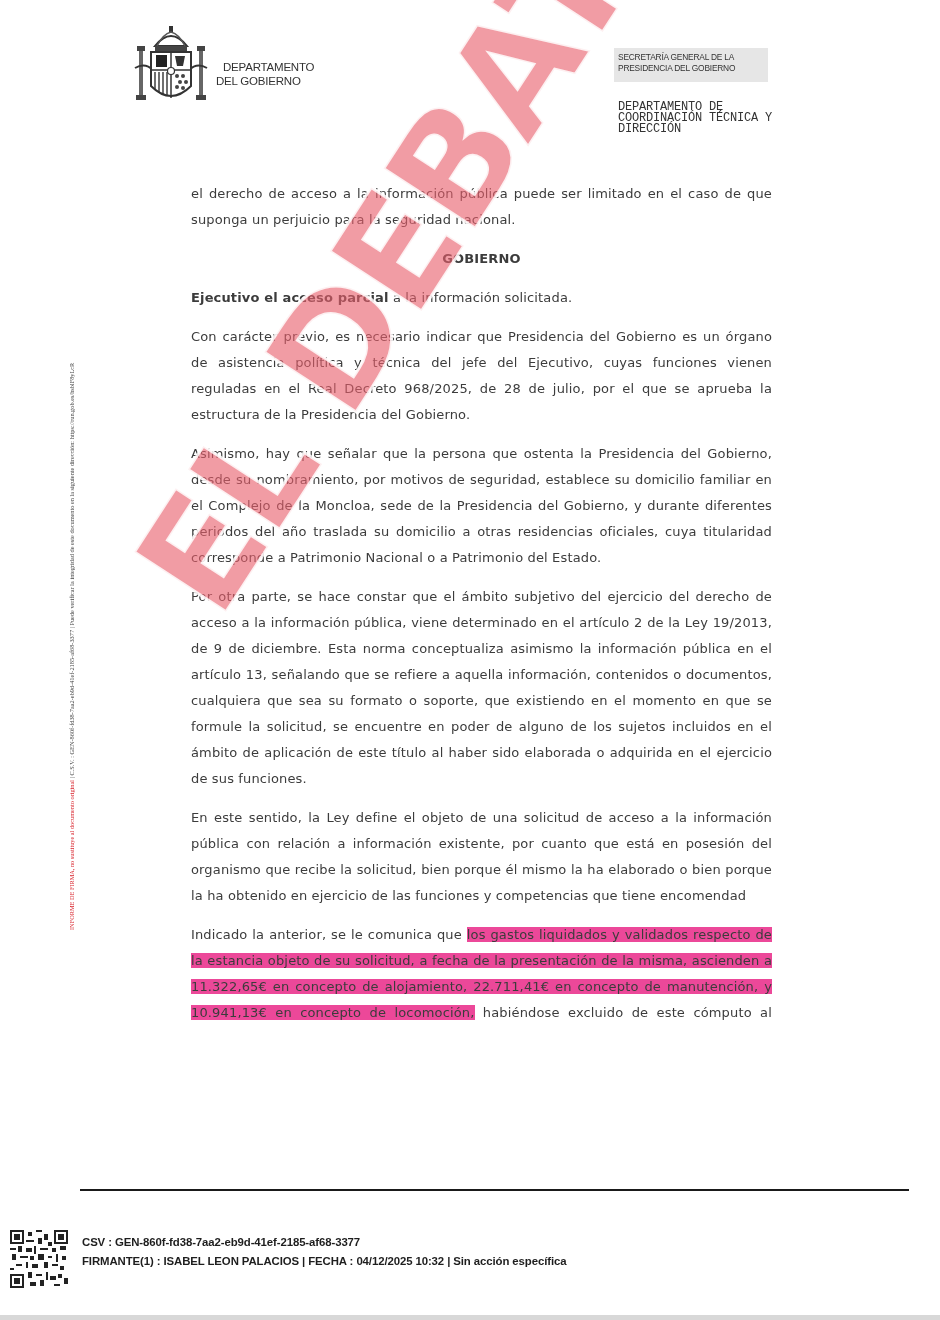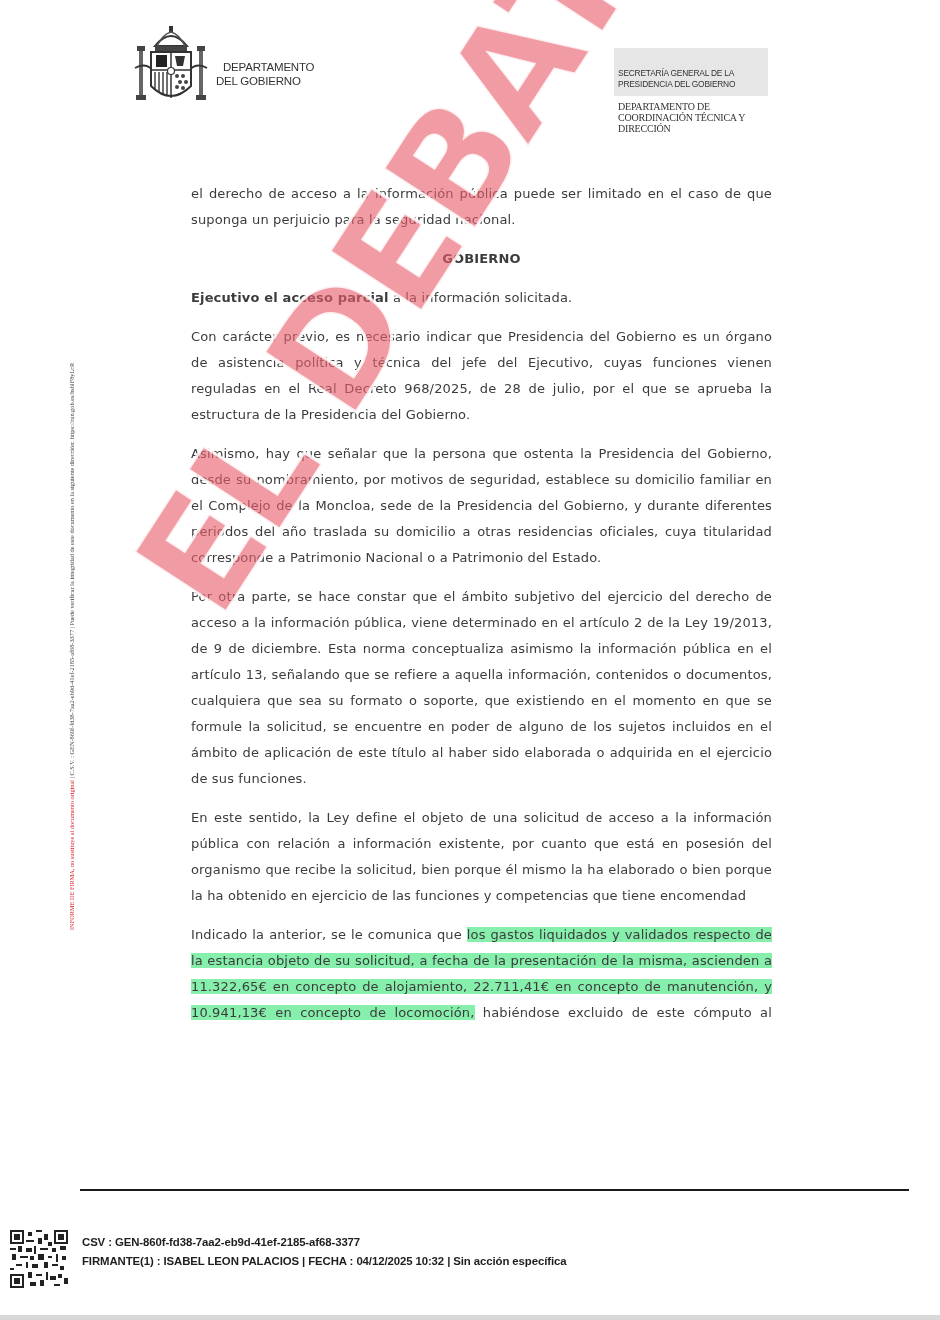--- a/index.html
+++ b/index.html
@@ -11,47 +11,47 @@
 
   
   .crest { position: absolute; left: 133px; top: 24px; width: 76px; height: 82px; }
   .org-name {
     position: absolute; left: 216px; top: 60px; font-size: 11.5px; line-height: 14px;
     color: #333; letter-spacing: -0.2px; font-family: "Liberation Sans", sans-serif;
   }
   .org-name div { white-space: nowrap; }
   .org-name .l1 { padding-left: 7px; }
   .sec-box {
-    position: absolute; left: 614px; top: 48px; width: 154px; height: 48px; background: #e6e6e6;
-    font-size: 8.4px; line-height: 10.5px; color: #333; padding: 20px 0 0 4px; box-sizing: border-box;
+    position: absolute; left: 614px; top: 48px; width: 154px; height: 34px; background: #e6e6e6;
+    font-size: 8.4px; line-height: 10.5px; color: #333; padding: 4px 0 0 4px; box-sizing: border-box;
     font-family: "Liberation Sans", sans-serif; letter-spacing: -0.2px;
   }
   .dept {
-    position: absolute; left: 618px; top: 102px; font-size: 10px; line-height: 10.8px; color: #333;
-    font-family: Liberation Serif, serif; letter-spacing: -0.2px;
+    position: absolute; left: 618px; top: 102px; font-size: 12px; line-height: 10.8px; color: #333;
+    font-family: Liberation Mono, monospace; letter-spacing: -0.2px;
   }
   .dept div, .sec-box div { white-space: nowrap; }
 
   
   .side-text {
     position: absolute; left: 68px; top: 930px; width: 860px; transform-origin: 0 0; transform: rotate(-90deg);
     font-size: 6.3px; white-space: nowrap; color: #444; font-family: "Liberation Serif", serif;
   }
   .side-text .red { color: #d9262e; }
 
   
   .body-text {
     position: absolute; left: 191px; top: 181px; width: 592px;
     font-size: 13px; line-height: 26px; color: #3c3c3c; letter-spacing: 0.15px;
     font-family: "DejaVu Sans", sans-serif;
   }
   .body-text p { margin: 0 11px 13px 0; text-align: justify; text-align-last: left; }
   .body-text p.center { text-align: center; text-align-last: center; font-weight: bold; }
   .body-text .b { font-weight: bold; }
-  .hl { background: #86efac; }
+  .hl { background: #ec4899; }
   .body-text p.last-line-justify { text-align-last: justify; }
 
   
   .watermark {
     position: absolute; left: 175px; top: 520px; width: 720px; height: 150px;
     transform-origin: 0 50%; transform: rotate(-57deg);
     font-family: "DejaVu Sans", sans-serif; font-weight: bold; font-size: 150px; line-height: 150px;
     letter-spacing: -4px; color: rgba(232, 96, 108, 0.62);
     -webkit-text-stroke: 3px rgba(255,255,255,0.85);
     pointer-events: none; white-space: nowrap;

